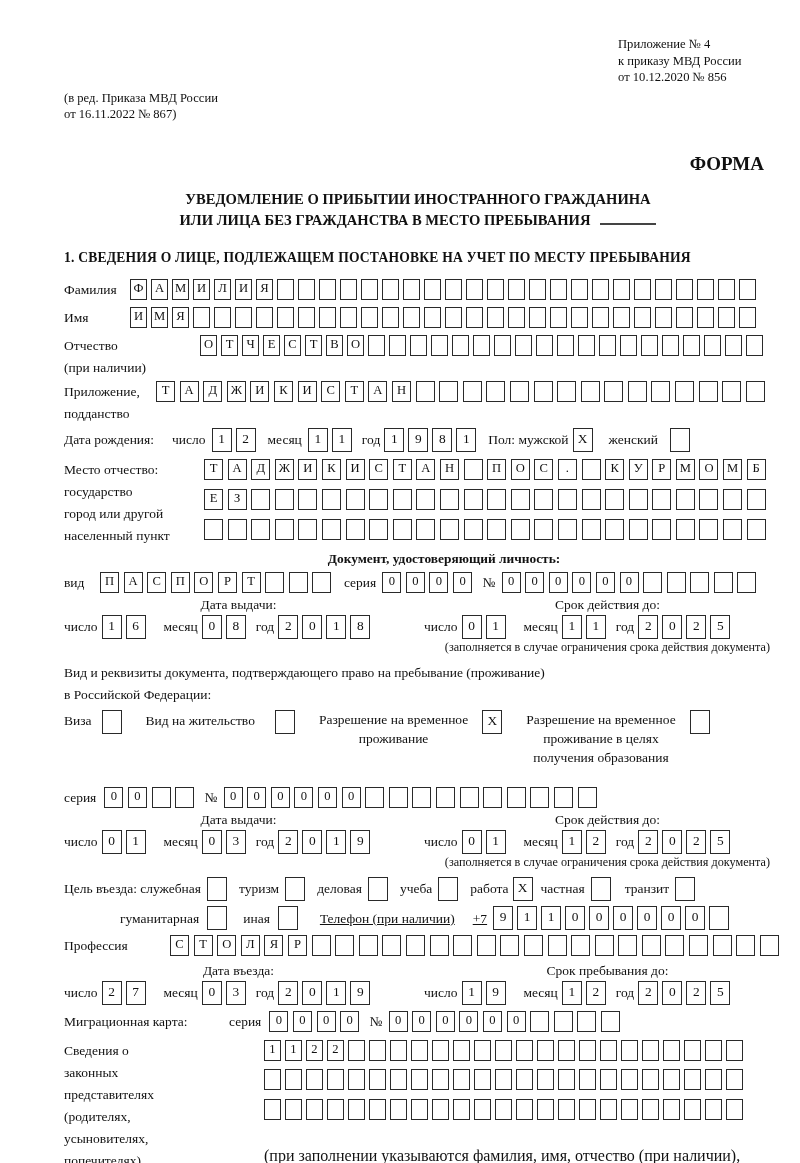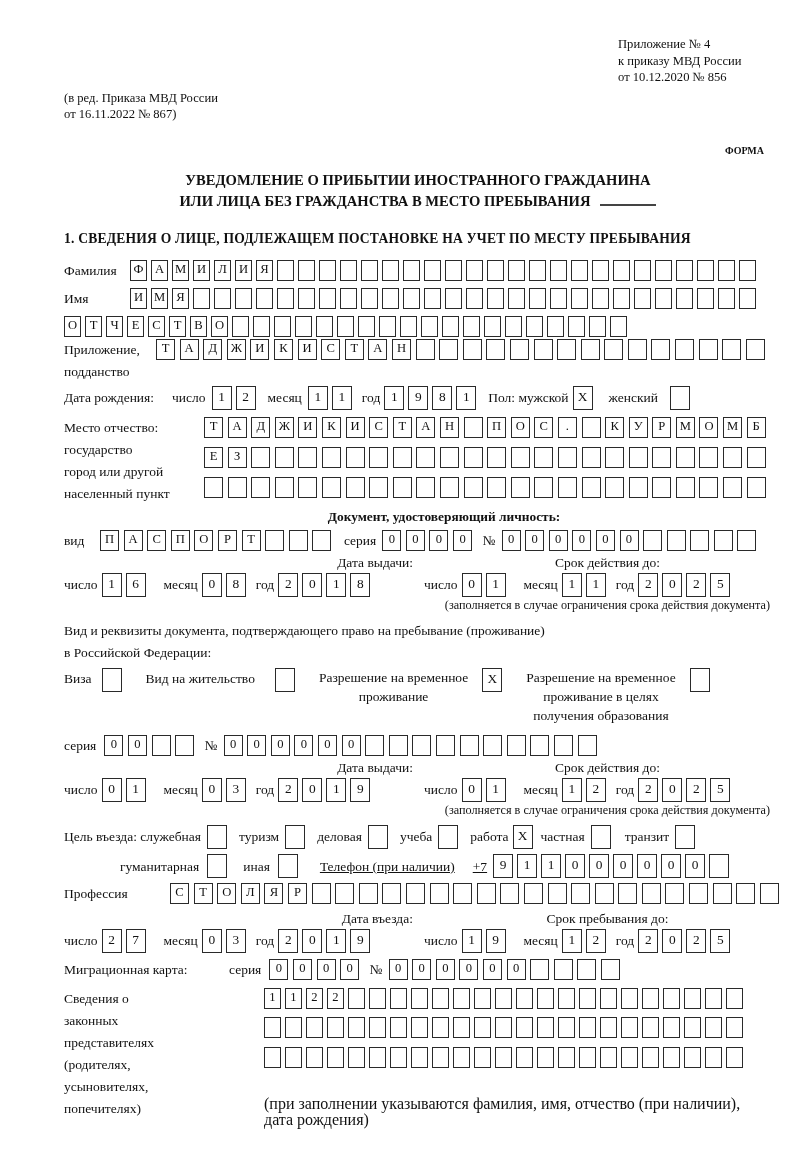--- a/index.html
+++ b/index.html
@@ -2,21 +2,21 @@
 <html><head>
 <meta charset="utf-8">
 <style>
   html,body{margin:0;padding:0;background:#fff;}
   body{width:800px;height:1163px;color:#111;font-family:"Liberation Serif","DejaVu Serif",serif;font-size:13.5px;overflow:hidden;}
   .page{box-sizing:border-box;width:800px;height:1163px;padding:36px 28px 0 64px;position:relative;}
 
   
   .hdr-right{margin-left:554px;line-height:16.5px;font-size:12.6px;}
   .hdr-right2{line-height:16.5px;font-size:12.6px;margin-top:4px;}
-  .forma{margin-top:22px;text-align:right;padding-right:8px;font-weight:bold;font-size:10px;}
+  .forma{margin-top:30px;text-align:right;padding-right:8px;font-weight:bold;font-size:19px;}
 
   .title{margin-top:14px;text-align:center;font-weight:bold;font-size:14.6px;line-height:21px;}
   .blank-line{display:inline-block;width:56px;border-bottom:2px solid #444;height:13px;margin-left:10px;}
   .section1{margin-top:19px;font-weight:bold;font-size:13.6px;letter-spacing:.2px;}
 
   .formbody{margin-top:13px;}
   .frow{display:flex;align-items:flex-start;margin-bottom:6px;}
   .lblcol{flex:0 0 auto;line-height:21px;}
   .lbl{line-height:22px;white-space:nowrap;}
 
@@ -28,30 +28,30 @@
   .mbrow{margin-bottom:9px;}
 
   .w66{width:66px;} .w136{width:136px;} .w92{width:92px;} .w140{width:140px;}
   .w106{width:106px;} .w165{width:165px;} .w200{width:200px;}
   .ml6{margin-left:6px;} .ml8{margin-left:8px;} .ml10{margin-left:10px;} .ml12{margin-left:12px;}
   .ml18{margin-left:18px;text-decoration:underline;} .ml14{margin-left:14px;} .mr4{margin-right:4px;} .mr6{margin-right:6px;} .mr8{margin-right:8px;}
 
   .center-bold{font-weight:bold;text-align:center;margin:4px 0 5px 120px;width:520px;font-size:13.4px;}
 
   .dhdr{display:flex;margin-bottom:2px;margin-top:2px;}
-  .dhdr .dl{width:350px;text-align:right;}
+  .dhdr .dl{width:350px;text-align:center;}
   .dhdr .dr{width:330px;margin-left:30px;text-align:center;}
   .drow{display:flex;align-items:center;margin-bottom:1px;}
   .dgroup{display:flex;align-items:center;width:360px;}
   .dgroup2{display:flex;align-items:center;}
   .note-r{text-align:right;font-size:12.2px;margin:1px 2px 7px 0;line-height:15px;}
   .note-c{font-size:16px;margin:2px 0 0 148px;line-height:16px;}
   .centerlbl{text-align:center;line-height:19px;}
   .cbwrap{display:inline-block;line-height:0;}
-  .visa-row{align-items:flex-start;margin-top:4px;margin-bottom:10px;gap:6px;}
+  .visa-row{align-items:flex-start;margin-top:4px;margin-bottom:20px;gap:6px;}
   .purpose-row{align-items:center;margin-bottom:5px;}
   .phone-row{align-items:flex-end;margin-bottom:5px;padding-left:56px;}
   .legal-row{margin-bottom:2px;}
   .legal-cells .cellrow{margin-bottom:8.5px;}
 </style>
 </head>
 <body>
 
 <div class="page">
 
@@ -79,20 +79,24 @@
       <span class="lbl lblcol w66">Фамилия</span>
       <span class="cellrow"><span class="cell">Ф</span><span class="cell">А</span><span class="cell">М</span><span class="cell">И</span><span class="cell">Л</span><span class="cell">И</span><span class="cell">Я</span><span class="cell"></span><span class="cell"></span><span class="cell"></span><span class="cell"></span><span class="cell"></span><span class="cell"></span><span class="cell"></span><span class="cell"></span><span class="cell"></span><span class="cell"></span><span class="cell"></span><span class="cell"></span><span class="cell"></span><span class="cell"></span><span class="cell"></span><span class="cell"></span><span class="cell"></span><span class="cell"></span><span class="cell"></span><span class="cell"></span><span class="cell"></span><span class="cell"></span><span class="cell"></span></span>
     </div>
 
     <div class="frow">
       <span class="lbl lblcol w66">Имя</span>
       <span class="cellrow"><span class="cell">И</span><span class="cell">М</span><span class="cell">Я</span><span class="cell"></span><span class="cell"></span><span class="cell"></span><span class="cell"></span><span class="cell"></span><span class="cell"></span><span class="cell"></span><span class="cell"></span><span class="cell"></span><span class="cell"></span><span class="cell"></span><span class="cell"></span><span class="cell"></span><span class="cell"></span><span class="cell"></span><span class="cell"></span><span class="cell"></span><span class="cell"></span><span class="cell"></span><span class="cell"></span><span class="cell"></span><span class="cell"></span><span class="cell"></span><span class="cell"></span><span class="cell"></span><span class="cell"></span><span class="cell"></span></span>
     </div>
 
     <div class="frow" style="margin-bottom:2px;">
+      <span class="lblcol w136">
+        <span class="lbl">Отчество</span><br>
+        <span class="lbl">(при наличии)</span>
+      </span>
       <span class="cellrow"><span class="cell">О</span><span class="cell">Т</span><span class="cell">Ч</span><span class="cell">Е</span><span class="cell">С</span><span class="cell">Т</span><span class="cell">В</span><span class="cell">О</span><span class="cell"></span><span class="cell"></span><span class="cell"></span><span class="cell"></span><span class="cell"></span><span class="cell"></span><span class="cell"></span><span class="cell"></span><span class="cell"></span><span class="cell"></span><span class="cell"></span><span class="cell"></span><span class="cell"></span><span class="cell"></span><span class="cell"></span><span class="cell"></span><span class="cell"></span><span class="cell"></span><span class="cell"></span></span>
     </div>
 
     <div class="frow wide" style="margin-bottom:3px;">
       <span class="lblcol w92">
         <span class="lbl">Приложение,</span><br>
         <span class="lbl">подданство</span>
       </span>
       <span class="cellrow"><span class="cell">Т</span><span class="cell">А</span><span class="cell">Д</span><span class="cell">Ж</span><span class="cell">И</span><span class="cell">К</span><span class="cell">И</span><span class="cell">С</span><span class="cell">Т</span><span class="cell">А</span><span class="cell">Н</span><span class="cell"></span><span class="cell"></span><span class="cell"></span><span class="cell"></span><span class="cell"></span><span class="cell"></span><span class="cell"></span><span class="cell"></span><span class="cell"></span><span class="cell"></span><span class="cell"></span><span class="cell"></span><span class="cell"></span><span class="cell"></span><span class="cell"></span></span>
     </div>

